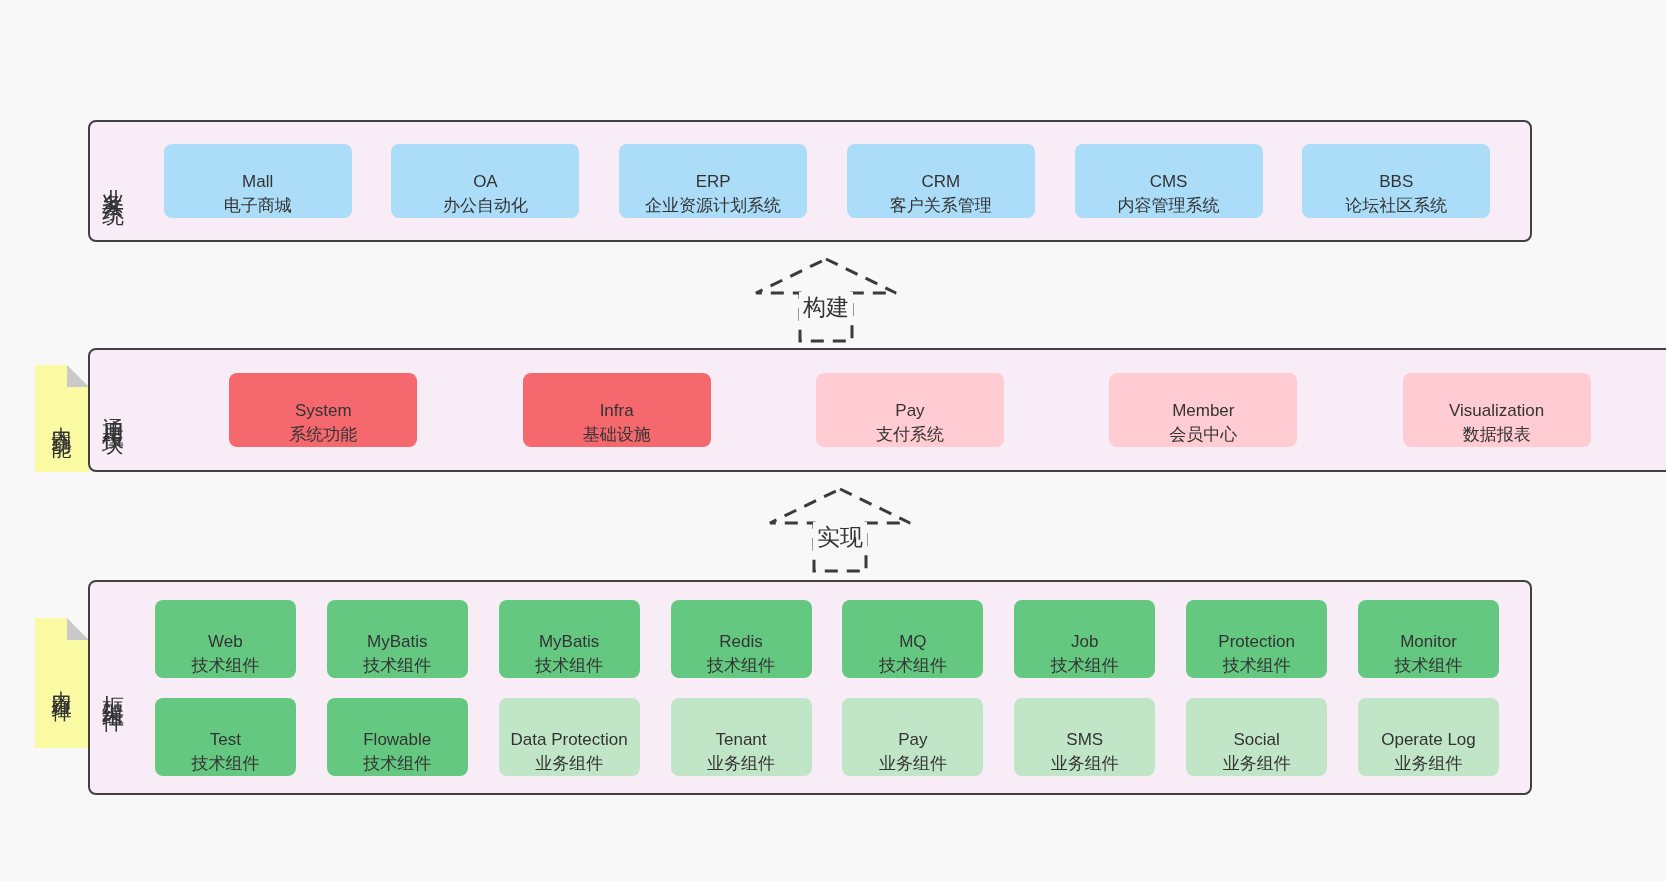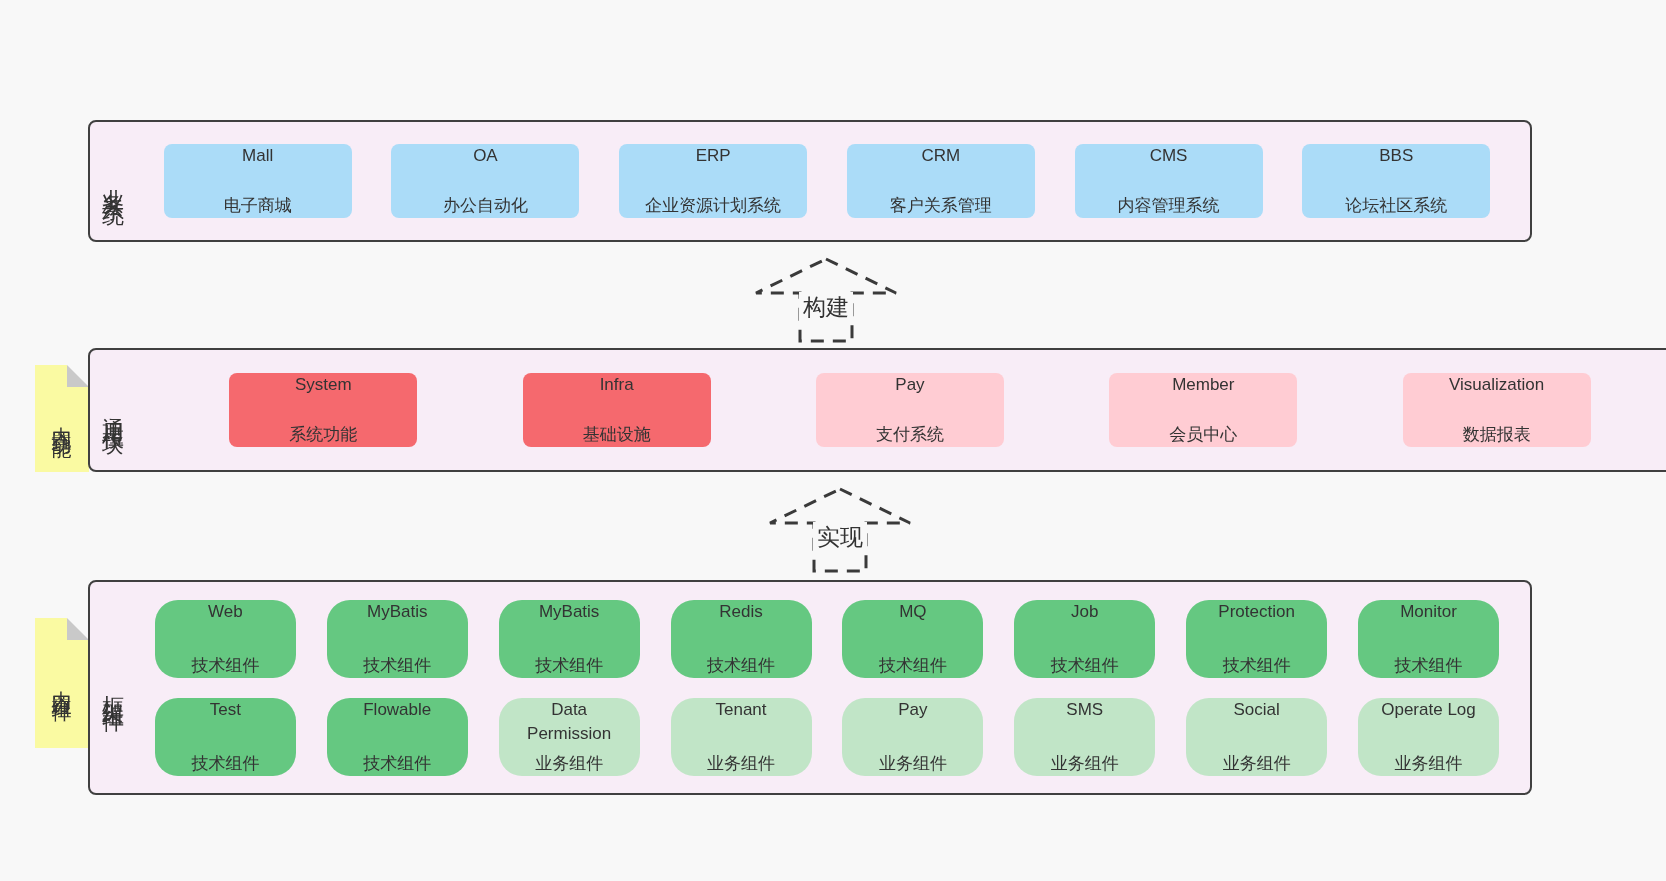--- a/index.html
+++ b/index.html
@@ -19,25 +19,25 @@
     margin-left:12px; flex:0 0 auto; line-height:1;
   }
   .boxes{
     flex:1; display:flex; justify-content:space-evenly; align-items:center;
   }
   .rows{
     flex:1; display:flex; flex-direction:column; justify-content:center; gap:20px;
   }
   .box{
     border-radius:8px; box-sizing:border-box;
-    display:flex; flex-direction:column; justify-content:space-between; align-items:center;
+    display:flex; flex-direction:column; justify-content:flex-end; align-items:center;
     text-align:center; font-size:17px; line-height:24px; color:#333;
   }
   .w188{width:188px; height:74px; padding:0 8px;}
-  .w141{width:141px; height:78px; padding:0 10px;border-radius:23px;}
+  .w141{width:141px; height:78px; padding:0 10px;}
   .blue{background:#abdcf8;}
   .red{background:#f5696e;}
   .pink{background:#ffccd3;}
   .green{background:#65c881;}
   .lgreen{background:#c1e5c7;}
   .tab{
     position:absolute; background:#fafaa2; z-index:0;
     display:flex; align-items:center; justify-content:center;
   }
   .tab::before{
@@ -187,21 +187,21 @@
       <div class="boxes">
         <div class="box w141 green">
           <div>Test</div>
           <div>技术组件</div>
         </div>
         <div class="box w141 green">
           <div>Flowable</div>
           <div>技术组件</div>
         </div>
         <div class="box w141 lgreen">
-          <div>Data Permission</div>
+          <div>Data Protection</div>
           <div>业务组件</div>
         </div>
         <div class="box w141 lgreen">
           <div>Tenant</div>
           <div>业务组件</div>
         </div>
         <div class="box w141 lgreen">
           <div>Pay</div>
           <div>业务组件</div>
         </div>

